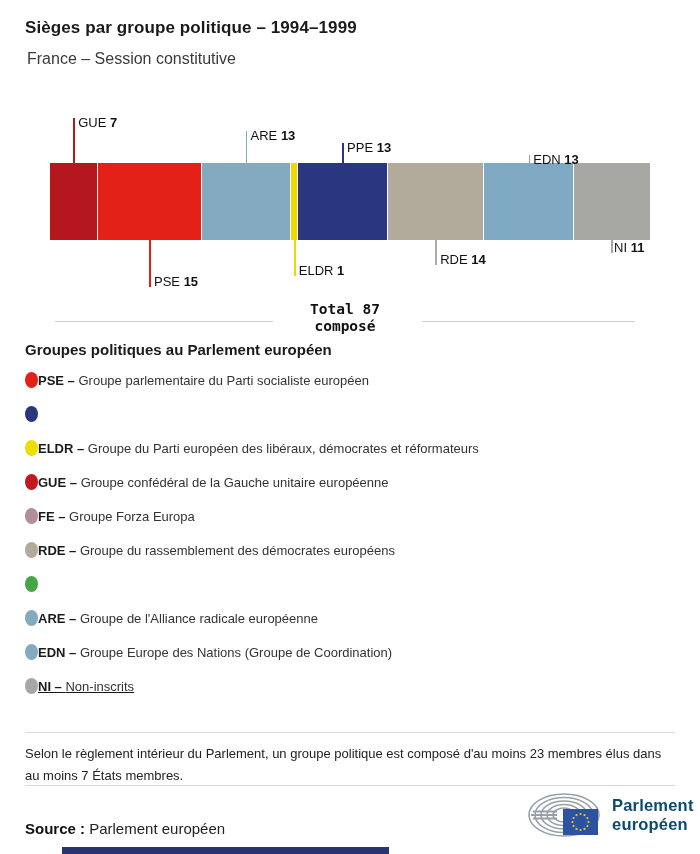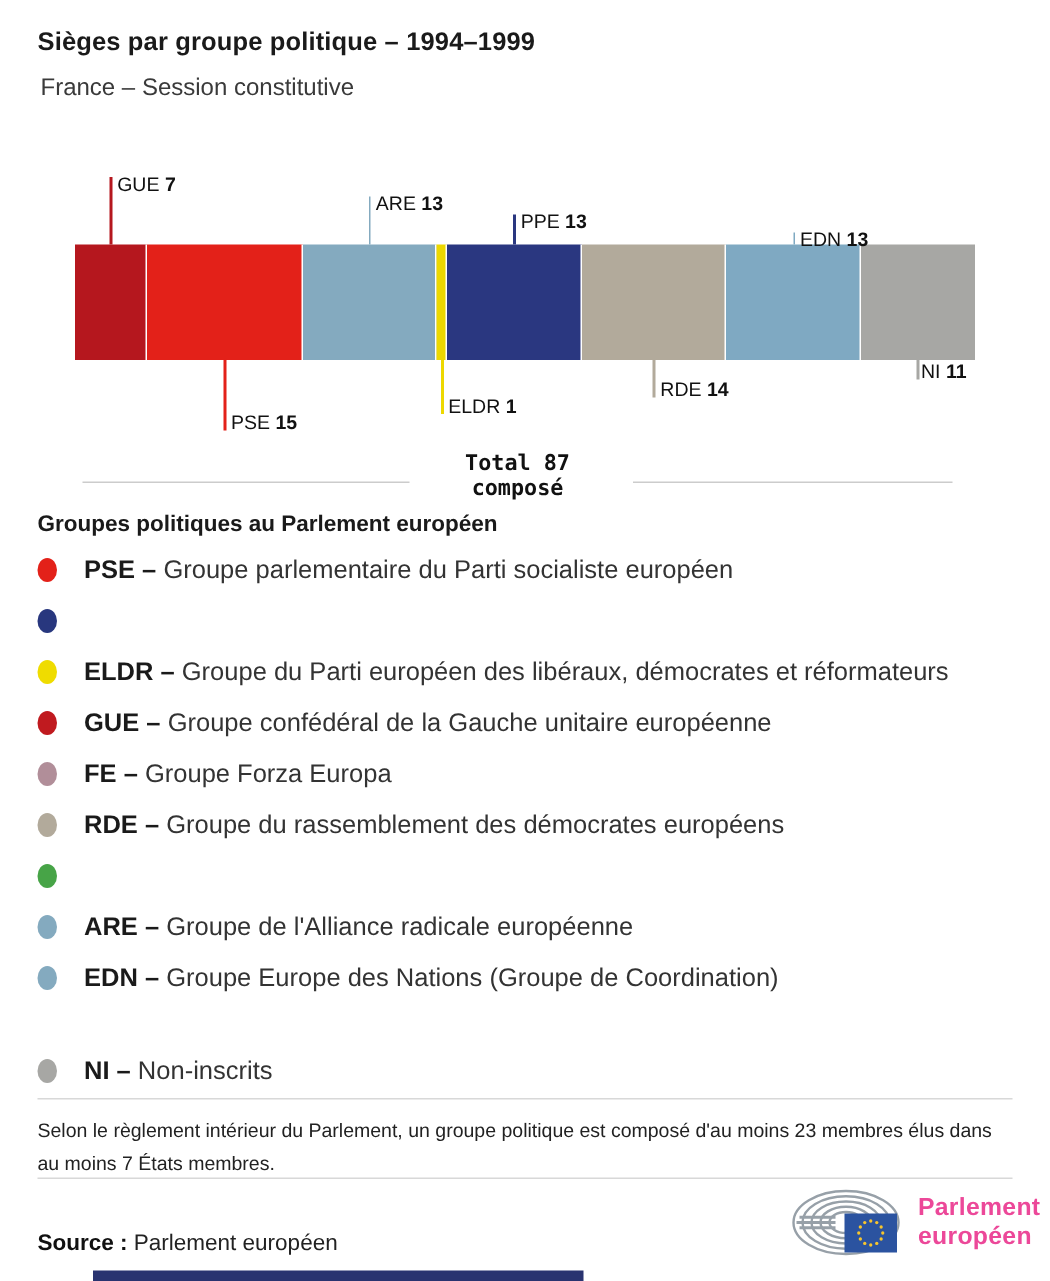--- a/index.html
+++ b/index.html
@@ -15,28 +15,28 @@
   .seg{position:absolute;top:0;height:100%;box-sizing:border-box;}
   .callout-line{position:absolute;width:1.5px;}
   .callout-label{position:absolute;font-size:13px;white-space:nowrap;color:#111;height:14px;line-height:14px;}
   .callout-label b{font-weight:bold;}
   .total-wrap{top:301px;left:250px;width:190px;text-align:center;
     font-family:"DejaVu Sans Mono",monospace;font-weight:bold;font-size:14.5px;line-height:17px;color:#111;}
   .total-divider{height:1px;background:#cccccc;top:321px;}
   .legend-heading{top:341px;left:25px;font-size:15px;font-weight:bold;}
   .legend-item{position:absolute;left:25px;height:20px;display:flex;align-items:center;}
   .legend-dot{width:13px;height:16px;border-radius:50%;flex:0 0 13px;}
-  .legend-text{margin-left:18px;font-size:17px;color:#333;white-space:nowrap;}
+  .legend-text{margin-left:0;font-size:13px;color:#333;white-space:nowrap;}
   .legend-text b{color:#1a1a1a;font-weight:bold;}
   .rule{left:25px;width:650px;height:1px;background:#d8d8d8;}
   .footnote{top:743px;left:25px;width:653px;font-size:13px;line-height:22px;color:#222;}
   .source-line{top:820px;left:25px;font-size:15px;color:#222;}
   .source-line b{font-weight:bold;color:#111;}
   .logo{left:527px;top:791px;display:flex;align-items:center;}
-  .logo-text{margin-left:7px;font-size:16.5px;line-height:19px;font-weight:bold;color:#ec4899;letter-spacing:.2px;}
+  .logo-text{margin-left:7px;font-size:16.5px;line-height:19px;font-weight:bold;color:#0c4a6e;letter-spacing:.2px;}
   .bottom-bar{top:847px;left:62px;width:327px;height:7px;background:#293370;}
 </style>
 </head>
 <body>
 
 <div class="abs page-title">Sièges par groupe politique – 1994–1999</div>
 <div class="abs page-subtitle">France – Session constitutive</div>
 
 <div id="chart">
   <div id="bar">
@@ -103,21 +103,21 @@
       <span class="legend-dot" style="background: rgb(71, 164, 71);"></span>
     </div>
     <div class="legend-item" style="top: 608px;">
       <span class="legend-dot" style="background: rgb(132, 170, 191);"></span>
       <span class="legend-text"><b>ARE – </b>Groupe de l'Alliance radicale européenne</span>
     </div>
     <div class="legend-item" style="top: 642px;">
       <span class="legend-dot" style="background: rgb(132, 170, 191);"></span>
       <span class="legend-text"><b>EDN – </b>Groupe Europe des Nations (Groupe de Coordination)</span>
     </div>
-    <div class="legend-item" style="top: 704px;">
+    <div class="legend-item" style="top: 676px; text-decoration: underline;">
       <span class="legend-dot" style="background: rgb(167, 167, 164);"></span>
       <span class="legend-text"><b>NI – </b>Non-inscrits</span>
     </div>
   </div>
 
 <div class="abs rule" style="top:732px;"></div>
 <div class="abs footnote">Selon le règlement intérieur du Parlement, un groupe politique est composé d'au moins 23 membres élus dans au moins 7 États membres.</div>
 <div class="abs rule" style="top:785px;"></div>
 
 <div class="abs source-line">

